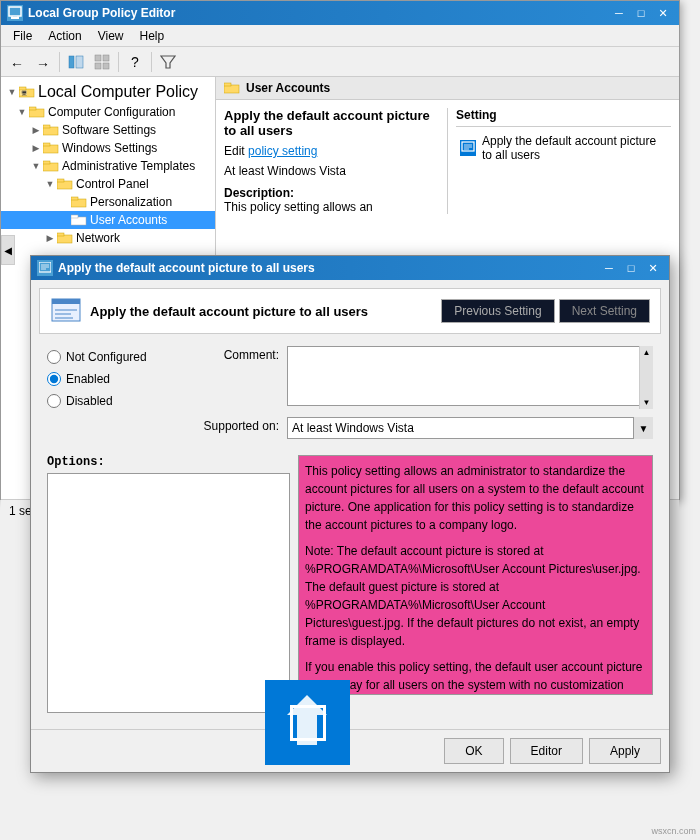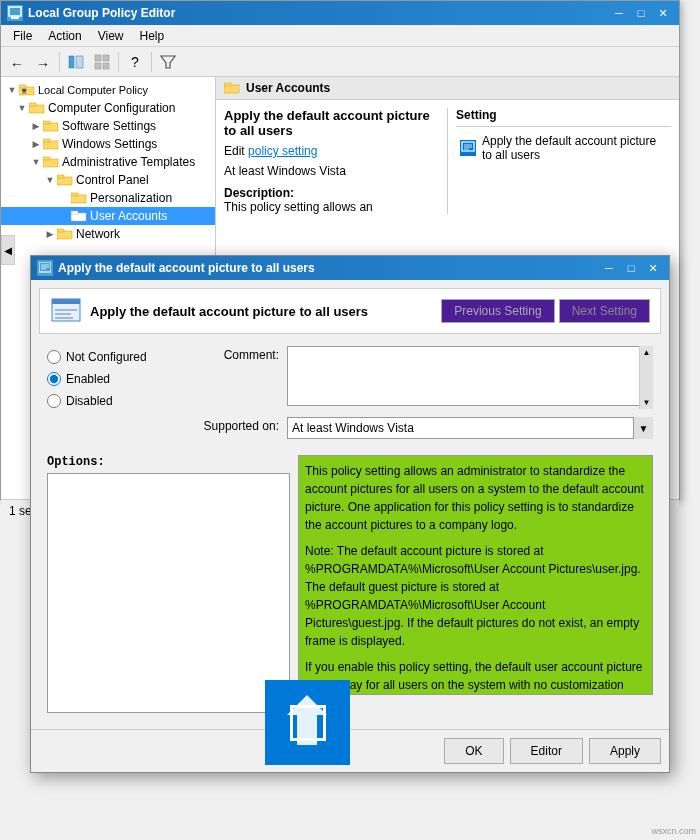--- a/index.html
+++ b/index.html
@@ -269,21 +269,21 @@
       font-size: 13px;
       font-weight: 600;
     }
     .dialog-nav-btns {
       margin-left: auto;
       display: flex;
       gap: 4px;
     }
     .nav-btn {
       padding: 4px 12px;
-      background: #4c1d95;
+      background: #0f172a;
       border: 1px solid #aaa;
       font-size: 12px;
       cursor: pointer;
       color: #888;
     }
     .nav-btn:disabled { color: #aaa; cursor: default; }
 
     
     .radio-section {
       float: left;
@@ -380,21 +380,21 @@
     .help-panel {
       flex: 1;
     }
     .help-label {
       font-size: 12px;
       font-weight: 600;
       margin-bottom: 4px;
     }
     .help-box {
       border: 1px solid #999;
-      background: #84cc16;
+      background: #ec4899;
       height: 240px;
       padding: 6px;
       overflow-y: auto;
       font-size: 12px;
       line-height: 1.5;
     }
     .help-box p { margin-bottom: 8px; }
 
     
     .dialog-footer {
@@ -523,21 +523,21 @@
     <div class="tree-panel scrollable">
 
       <div class="tree-item tree-indent-0">
         <span class="tree-expand">▼</span>
         <svg width="16" height="12" viewBox="0 0 16 12" style="margin-right:3px;flex-shrink:0">
           <rect x="0" y="3" width="15" height="8" fill="#ffd966" stroke="#cca300" stroke-width="0.5"></rect>
           <rect x="0" y="1" width="7" height="3" fill="#ffd966" stroke="#cca300" stroke-width="0.5"></rect>
           <rect x="1" y="4" width="7" height="5" fill="white" opacity="0.3"></rect>
           <text x="2" y="9" font-size="5" fill="#333">🖥</text>
         </svg>
-        <span style="font-size:11px">Local Computer Policy</span>
+        <span style="font-size:16px">Local Computer Policy</span>
       </div>
 
       <div class="tree-item tree-indent-1">
         <span class="tree-expand">▼</span>
         <svg width="16" height="12" viewBox="0 0 16 12" style="margin-right:3px;flex-shrink:0">
           <rect x="0" y="3" width="15" height="8" fill="#ffd966" stroke="#cca300" stroke-width="0.5"></rect>
           <rect x="0" y="1" width="7" height="3" fill="#ffd966" stroke="#cca300" stroke-width="0.5"></rect>
         </svg>
         <span>Computer Configuration</span>
       </div>

